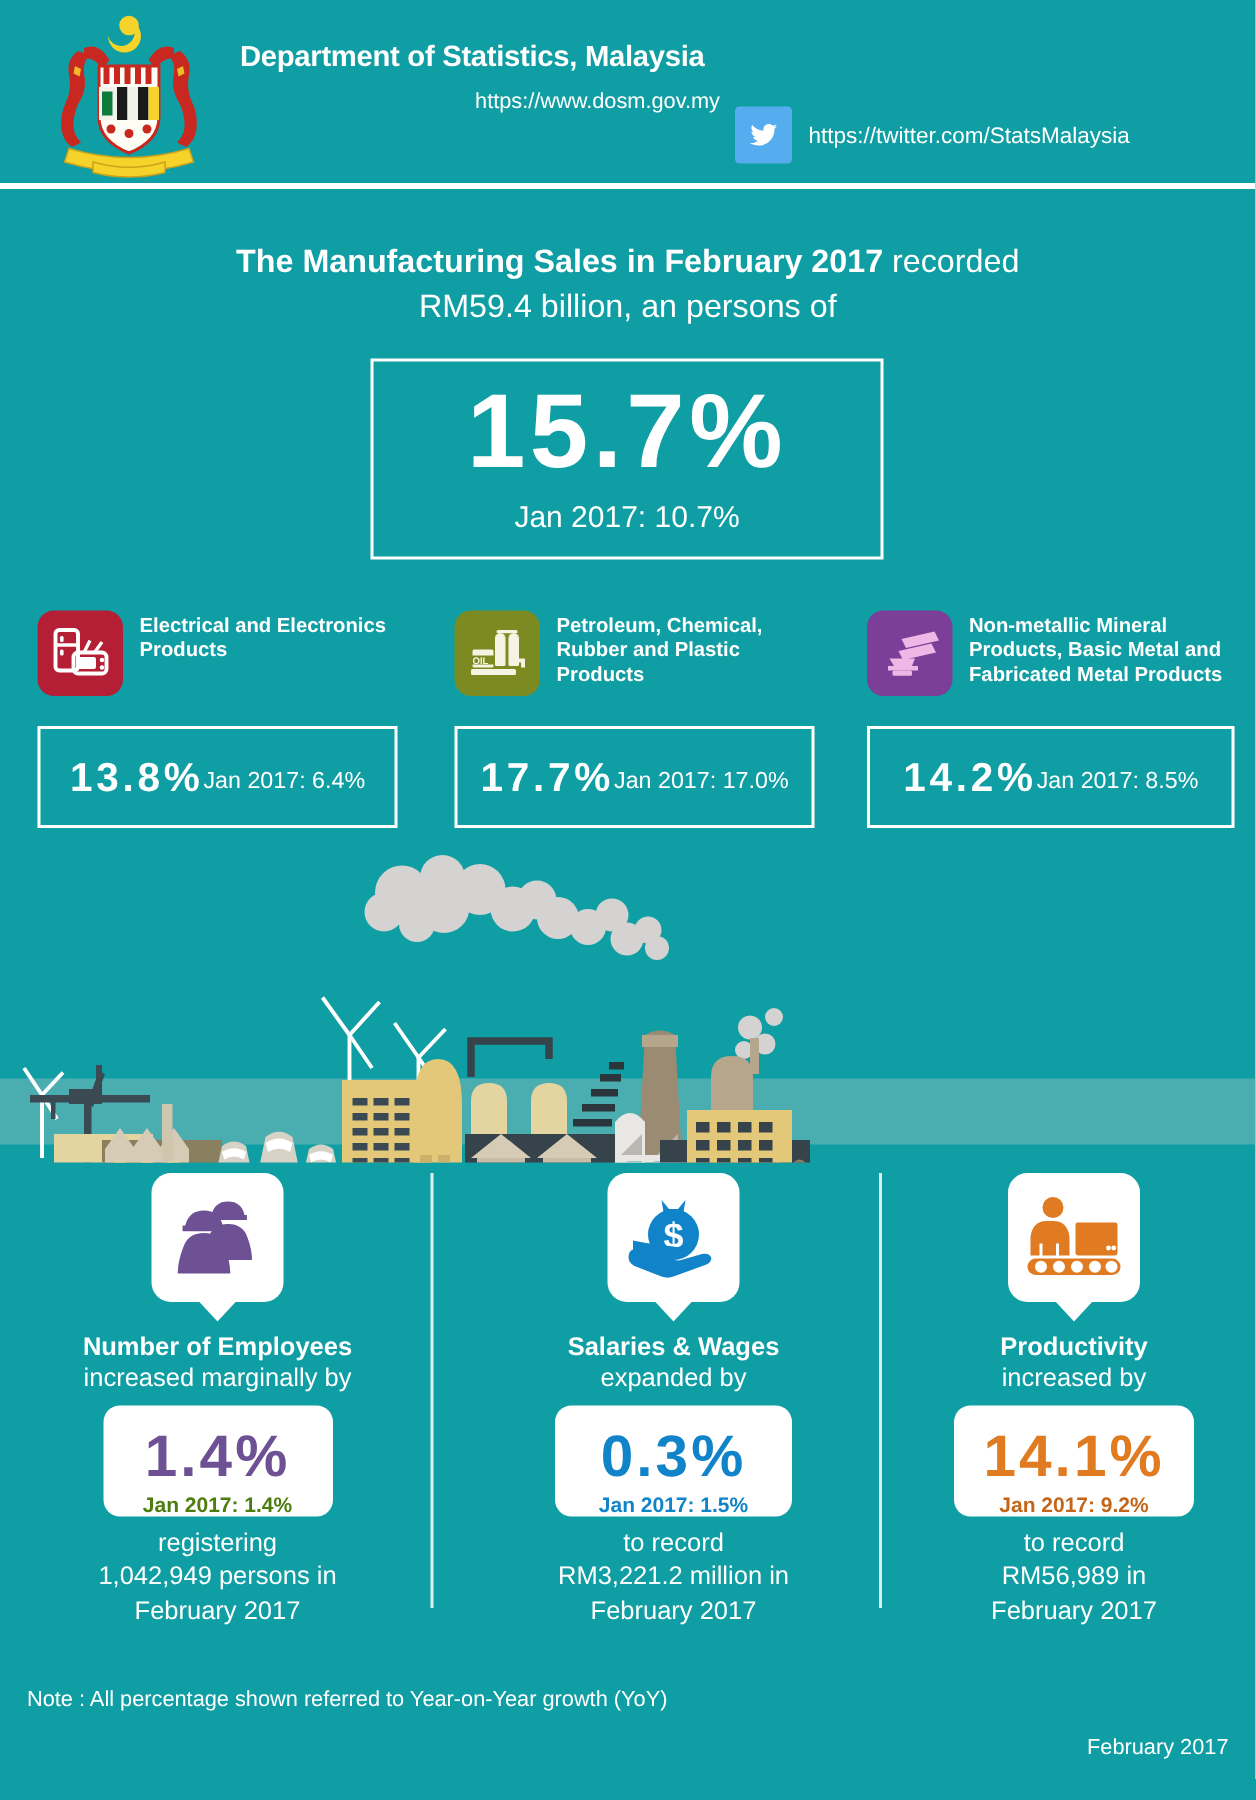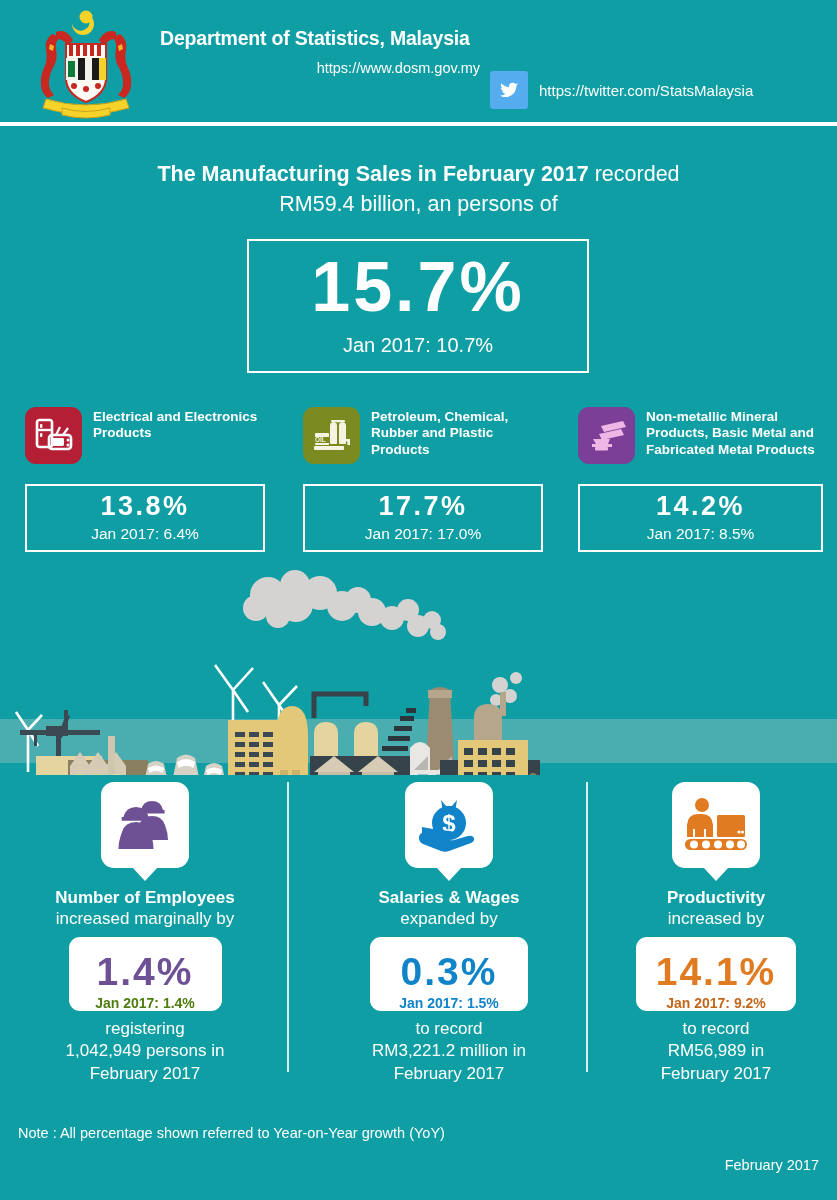--- a/index.html
+++ b/index.html
@@ -76,21 +76,21 @@
   .cat-icon {
     width: 57px; height: 57px; border-radius: 11px;
     flex: 0 0 auto; display: flex; align-items: center; justify-content: center;
   }
   .cat-label {
     margin-left: 11px; font-size: 13.5px; font-weight: bold;
     color: #ffffff; line-height: 1.22; padding-top: 2px;
   }
   .cat-box {
     margin-top: 7px; border: 2px solid #ffffff; height: 68px;
-    display: flex; flex-direction: column; align-items: center; justify-content: center;
+    display: flex; flex-direction: row; align-items: center; justify-content: center;
   }
   #cat-0 .cat-box { width: 240px; }
   #cat-1 .cat-box { width: 240px; }
   #cat-2 .cat-box { width: 245px; }
   .cat-pct {
     font-size: 27px; font-weight: bold; color: #ffffff;
     letter-spacing: 2.5px; line-height: 1;
   }
   .cat-prev { font-size: 15.5px; color: #ffffff; margin-top: 5px; }
 

